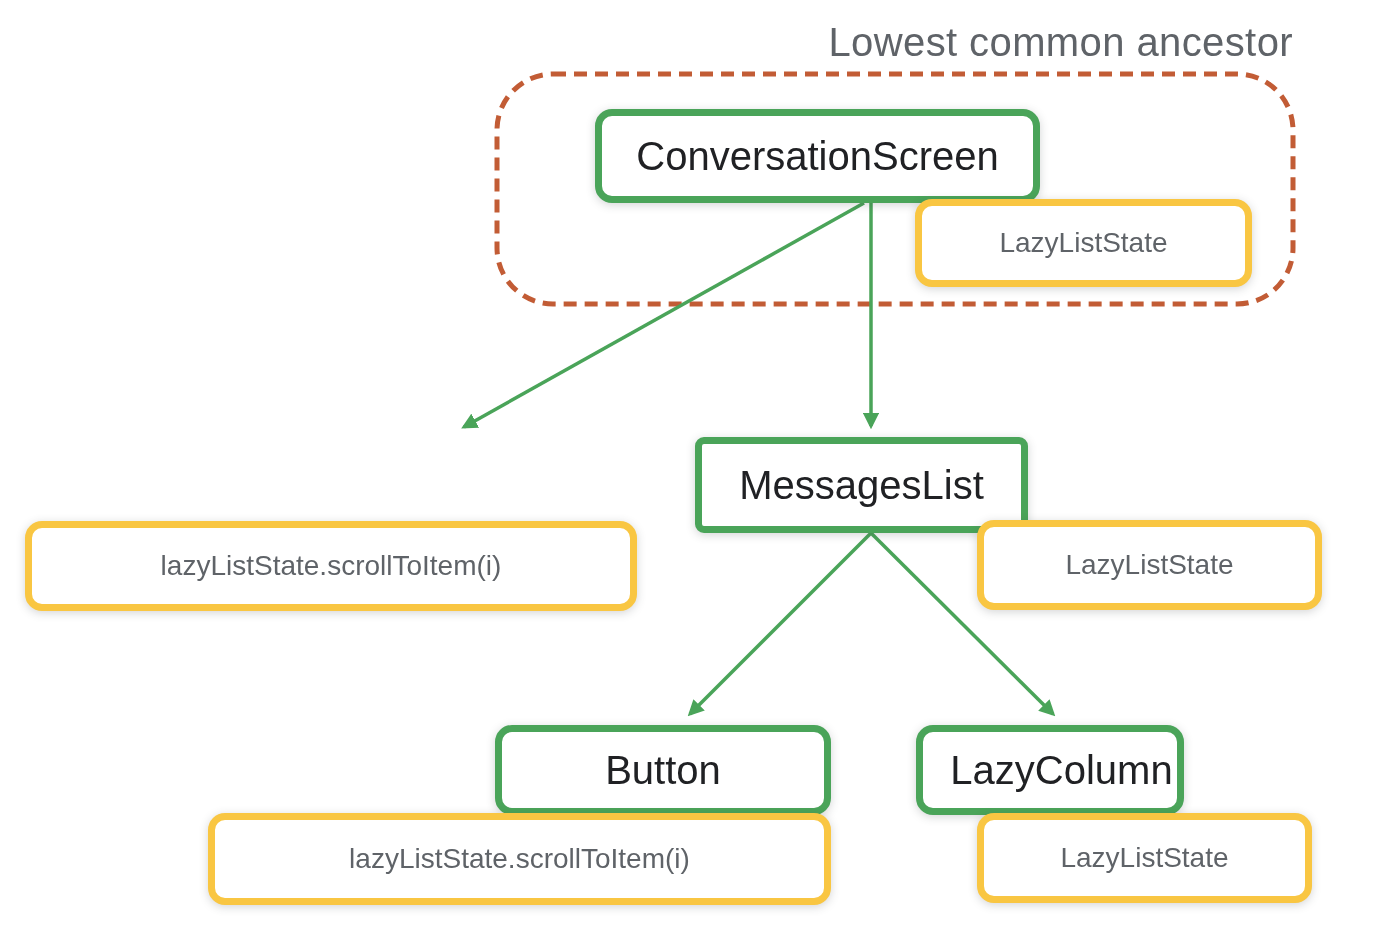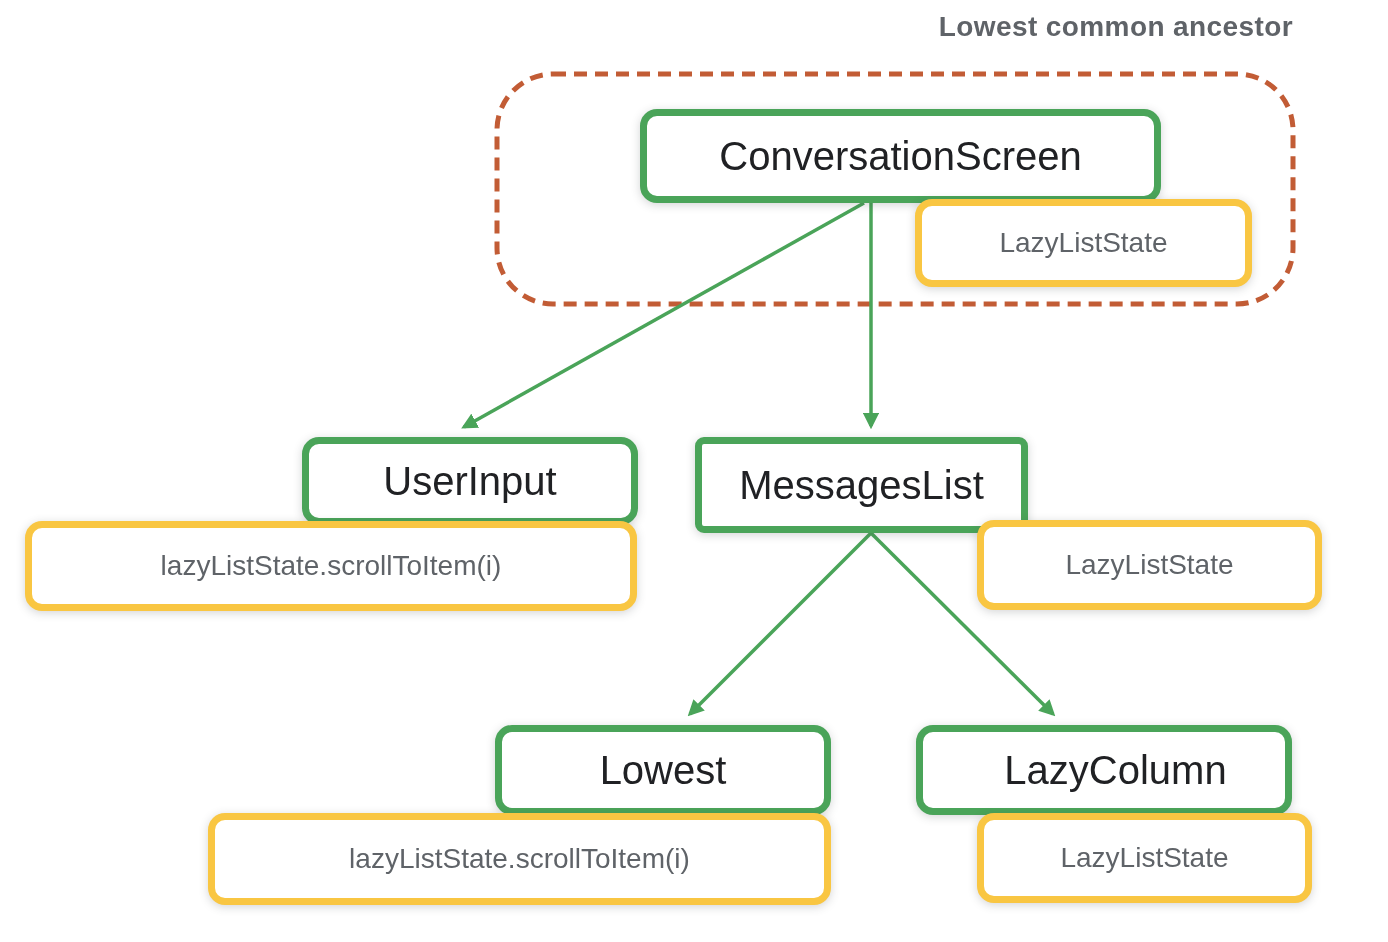--- a/index.html
+++ b/index.html
@@ -27,24 +27,24 @@
   .edge { stroke: var(--green); stroke-width: 3.5; }
   .arrowhead { fill: var(--green); }
   .lca-outline {
     stroke: var(--orange);
     stroke-width: 5;
     fill: none;
     stroke-dasharray: 13 8;
   }
   .lca-title {
     position: absolute;
-    top: 11px;
+    top: 20px;
     right: 95px;
-    font-size: 28px;
-    font-weight: bold;
+    font-size: 40px;
+    font-weight: normal;
     letter-spacing: 0.4px;
     color: var(--text-gray);
     white-space: nowrap;
     z-index: 4;
   }
   .node {
     position: absolute;
     background: #fff;
     border-radius: 17px;
     display: flex;
@@ -81,53 +81,50 @@
     <rect class="lca-outline" x="497" y="74" width="796" height="230" rx="56"></rect>
 
     <line class="edge" x1="864" y1="203" x2="464" y2="427" marker-end="url(#arrow)"></line>
     <line class="edge" x1="871" y1="203" x2="871" y2="426" marker-end="url(#arrow)"></line>
     <line class="edge" x1="871" y1="533" x2="690" y2="714" marker-end="url(#arrow)"></line>
     <line class="edge" x1="871" y1="533" x2="1053" y2="714" marker-end="url(#arrow)"></line>
   </svg>
 
   <div class="lca-title">Lowest common ancestor</div>
 
-  <div class="node composable" style="left:595px; top:109px; width:521px; height:94px;margin-left:45px;">
+  <div class="node composable" style="left:595px; top:109px; width:445px; height:94px;">
     <span>ConversationScreen</span>
   </div>
 
   <div class="node state" style="left:915px; top:199px; width:337px; height:88px;">
     <span>LazyListState</span>
   </div>
 
-  <div class="node composable" style="left:302px; top:437px; width:336px; height:88px;">
-    <span>UserInput</span>
-  </div>
 
   <div class="node state" style="left:25px; top:521px; width:612px; height:90px;">
     <span>lazyListState.scrollToItem(i)</span>
   </div>
 
   <div class="node composable" style="left:695px; top:437px; width:333px; height:96px;border-radius:9px;">
     <span>MessagesList</span>
   </div>
 
   <div class="node state" style="left:977px; top:520px; width:345px; height:90px;">
     <span>LazyListState</span>
   </div>
 
   <div class="node composable" style="left:495px; top:725px; width:336px; height:90px;">
-    <span>Lowest</span>
+    <span>Button</span>
   </div>
 
   <div class="node state" style="left:208px; top:813px; width:623px; height:92px;">
     <span>lazyListState.scrollToItem(i)</span>
   </div>
 
-  <div class="node composable" style="left:916px; top:725px; width:376px; height:90px;padding-left:23px;">
+  <div class="node composable" style="left:916px; top:725px; width:268px; height:90px;padding-left:23px;">
     <span>LazyColumn</span>
   </div>
 
   <div class="node state" style="left:977px; top:813px; width:335px; height:90px;">
     <span>LazyListState</span>
   </div>
 
 </div>
 
 </body></html>

